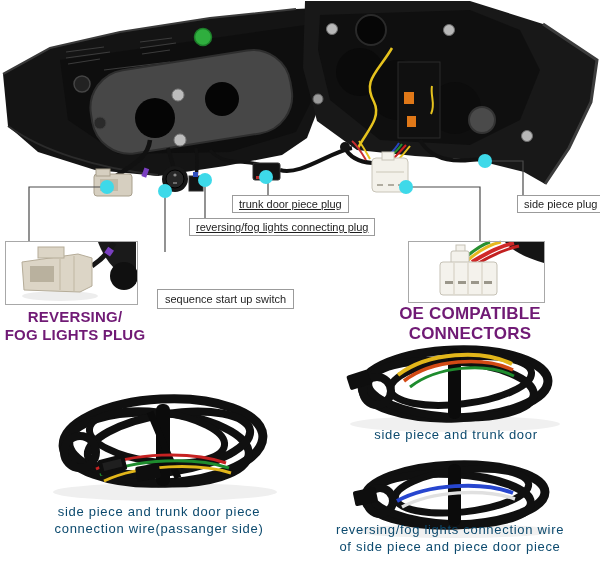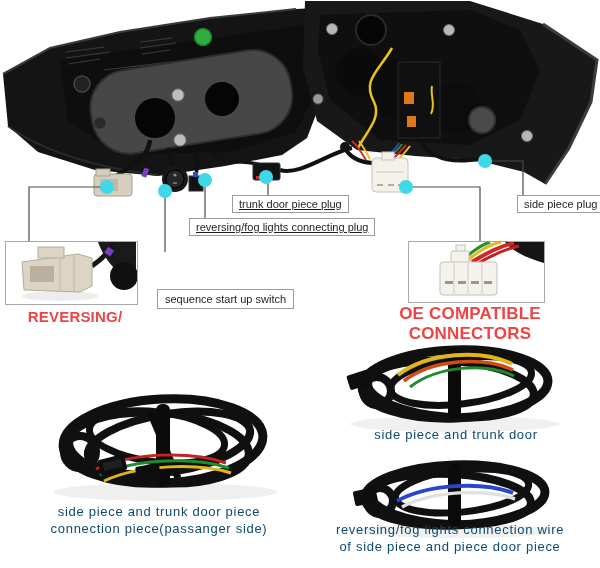--- a/index.html
+++ b/index.html
@@ -7,21 +7,21 @@
     position:relative;width:600px;height:568px;background:#fff;overflow:hidden;
     font-family:"Liberation Sans","DejaVu Sans",sans-serif;
   }
   #art{position:absolute;left:0;top:0;z-index:1;}
   .callout{
     position:absolute;z-index:3;background:#fff;border:1px solid #9b9b9b;
     color:#1e1e1e;font-size:11px;line-height:14px;padding:1px 6px;white-space:nowrap;
   }
   .frame{position:absolute;z-index:3;border:1px solid #a8a8a8;background:transparent;}
   .cap-bold{
-    position:absolute;z-index:3;font-weight:bold;color:#ef4444;text-align:center;
+    position:absolute;z-index:3;font-weight:bold;color:#701a75;text-align:center;
     letter-spacing:.2px;
   }
   .wirecap{
     position:absolute;z-index:3;font-size:13px;letter-spacing:.7px;color:#0c4a6e;
     text-align:center;line-height:17px;
   }
 </style>
 </head>
 <body>
 
@@ -248,27 +248,28 @@
 
   <div class="callout" style="left:157px;top:252px;padding:2px 7px;margin-top:37px;">sequence start up switch</div>
 
   <div class="callout" style="left:517px;top:195px;">side piece plug</div>
 
   <div class="frame" style="left:5px;top:241px;width:131px;height:62px;"></div>
   <div class="frame" style="left:408px;top:241px;width:135px;height:60px;"></div>
 
   <div class="cap-bold" style="left:0px;top:308px;width:150px;font-size:15px;line-height:18px;">
     <div>REVERSING/</div>
+    <div>FOG LIGHTS PLUG</div>
   </div>
 
   <div class="cap-bold" style="left:348px;top:304px;width:244px;font-size:17px;">OE COMPATIBLE CONNECTORS</div>
 
   <div class="wirecap" style="left:19px;top:503px;width:280px;">
     <div>side piece and trunk door piece</div>
-    <div>connection piece(passanger side)</div>
+    <div>connection wire(passanger side)</div>
   </div>
 
   <div class="wirecap" style="left:318px;top:426px;width:276px;">
     <div>side piece and trunk door</div>
   </div>
 
   <div class="wirecap" style="left:305px;top:521px;width:290px;">
     <div>reversing/fog lights connection wire</div>
     <div>of side piece and piece door piece</div>
   </div>

